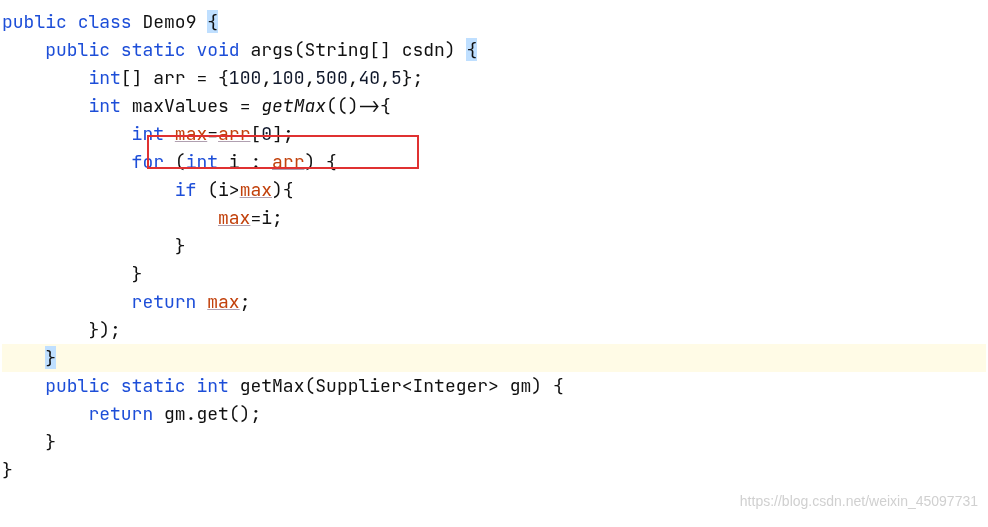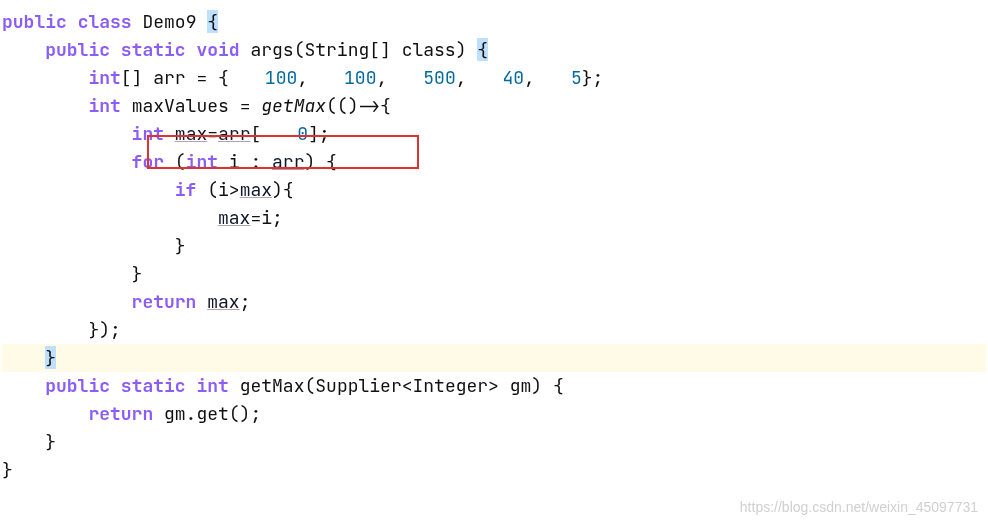--- a/index.html
+++ b/index.html
@@ -9,55 +9,55 @@
     height: 527px;
     box-sizing: border-box;
     background: #fff;
     font-family: "JetBrains Mono","Consolas","DejaVu Sans Mono",monospace;
     font-size: 18px;
     line-height: 28px;
     color: #111;
     position: relative;
   }
   pre { margin:0; font-family:inherit; white-space:pre; }
-  .kw  { color:#8b5cf6; font-weight:bold; }  
+  .kw  { color:#1d4ed8; font-weight:normal; }  
   .id  { color:#111; }
   .fn  { color:#111; font-style:italic; }
-  .num { color:#0369a1;margin-left:36px; }                    
-  .var { color:#0f172a; text-decoration:underline; text-decoration-color:#b0a0b0; } 
+  .num { color:#0f172a; }                    
+  .var { color:#c2410c; text-decoration:underline; text-decoration-color:#b0a0b0; } 
   .brk { background:#bfdfff; } 
   .line-hl {
     display:inline-block;
     background:#fffbe6;
     width:100%;
   }
   .redbox {
     position:absolute;
     left:147px;
     top:135px;
     width:268px;
     height:30px;
     border:2px solid #e03131;
     pointer-events:none;
   }
   .watermark {
     position:absolute;
     right:10px;
-    bottom:6px;
+    bottom:12px;
     color:#d0d0d0;
     font-family:Arial,sans-serif;
     font-size:14px;
     pointer-events:none;
   }
 </style>
 </head>
 <body>
 
 <pre><span><span class="kw">public</span> <span class="kw">class</span> <span class="id">Demo9</span> <span class="brk">{</span></span>
-<span>    <span class="kw">public</span> <span class="kw">static</span> <span class="kw">void</span> <span class="id">args</span><span>(String[] class) </span><span class="brk">{</span></span>
+<span>    <span class="kw">public</span> <span class="kw">static</span> <span class="kw">void</span> <span class="id">args</span><span>(String[] csdn) </span><span class="brk">{</span></span>
 <span>        <span class="kw">int</span><span>[]</span> <span class="id">arr</span><span> = {</span><span class="num">100</span><span>,</span><span class="num">100</span><span>,</span><span class="num">500</span><span>,</span><span class="num">40</span><span>,</span><span class="num">5</span><span>};</span></span>
 <span>        <span class="kw">int</span> <span class="id">maxValues</span><span> = </span><span class="fn">getMax</span><span>(()-&gt;{</span></span>
 <span>            <span class="kw">int</span><span> </span><span class="var">max</span><span>=</span><span class="var">arr</span><span>[</span><span class="num">0</span><span>];</span></span>
 <span>            <span class="kw">for</span><span> (</span><span class="kw">int</span><span> i : </span><span class="var">arr</span><span>) {</span></span>
 <span>                <span class="kw">if</span><span> (i&gt;</span><span class="var">max</span><span>){</span></span>
 <span>                    <span class="var">max</span><span>=i;</span></span>
 <span>                <span>}</span></span>
 <span>            <span>}</span></span>
 <span>            <span class="kw">return</span><span> </span><span class="var">max</span><span>;</span></span>
 <span>        <span>});</span></span>

